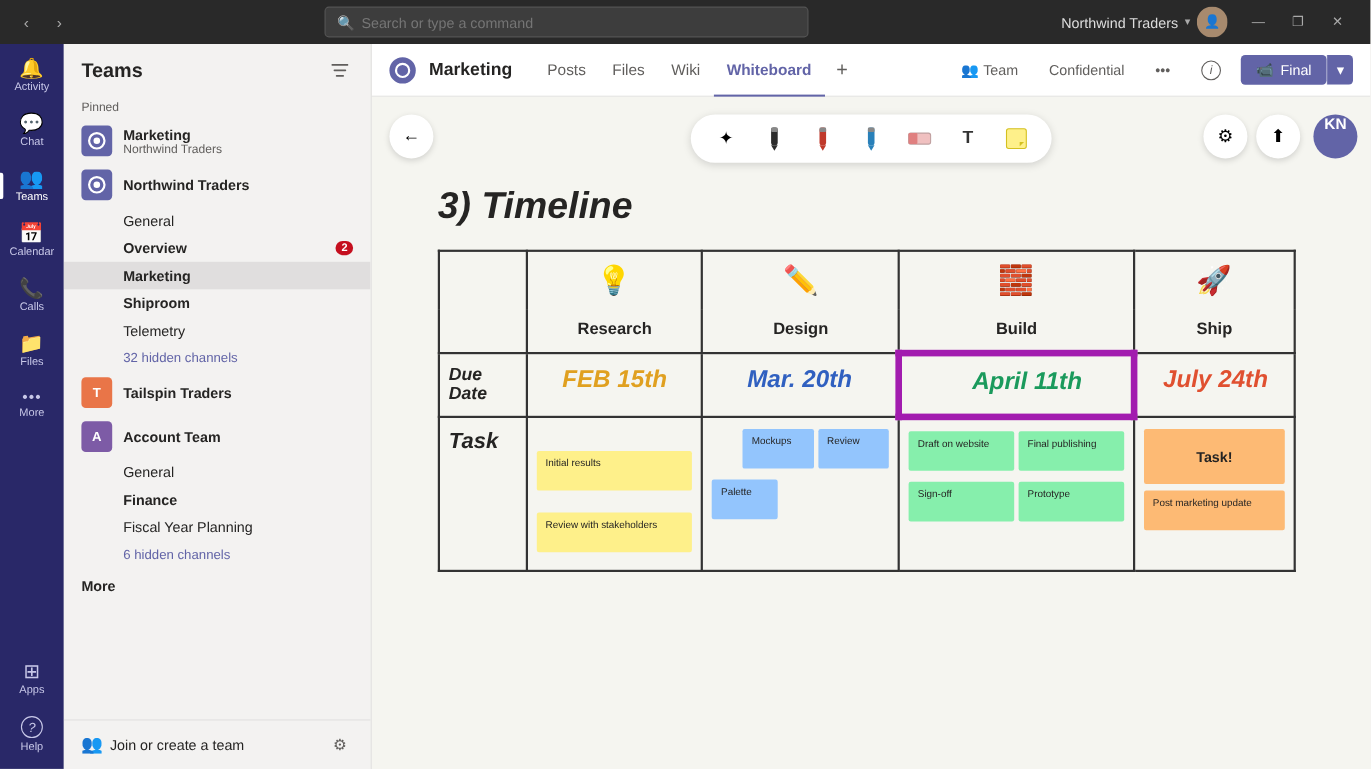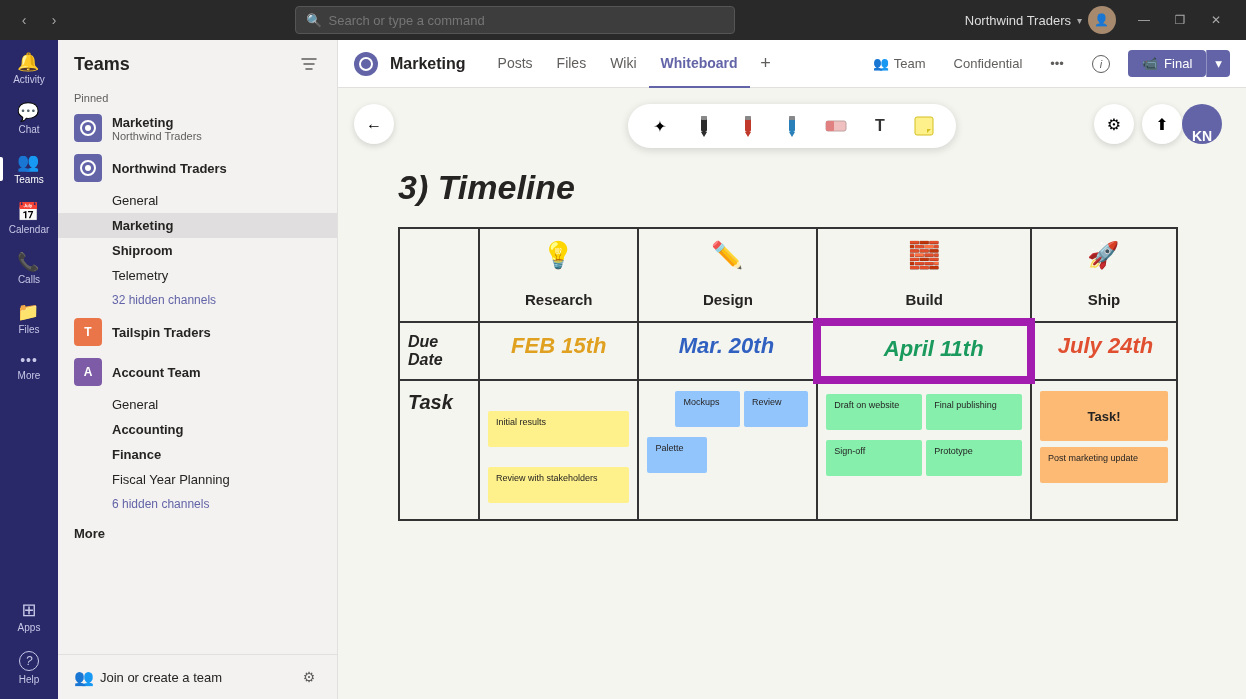--- a/index.html
+++ b/index.html
@@ -158,29 +158,29 @@
       display: flex;
       align-items: center;
       justify-content: center;
       box-shadow: 0 2px 6px rgba(0,0,0,0.15);
       font-size: 16px;
       z-index: 10;
     }
     .wb-user-btn {
       position: absolute;
       top: 16px;
-      right: 24px;
+      right: 12px;
       width: 40px;
       height: 40px;
       background: #6264a7;
       border-radius: 50%;
       border: none;
       cursor: pointer;
       display: flex;
-      align-items: flex-end;
+      align-items: flex-start;
       justify-content: center;
       z-index: 10;
       color: white;
       font-size: 14px;
       font-weight: 600;
     }
     .wb-share-btn {
       position: absolute;
       top: 16px;
       right: 64px;
@@ -398,20 +398,24 @@
             <circle cx="9" cy="9" r="7" fill="none" stroke="white" stroke-width="2"></circle>
             <circle cx="9" cy="9" r="3" fill="white"></circle>
           </svg>
         </div>
         <span class="team-name">Northwind Traders</span>
         <span class="team-more">•••</span>
       </div>
       <div class="channel-item">
         <span>General</span>
       </div>
+      <div class="channel-item bold" style="display:flex;justify-content:space-between;align-items:center;">
+        <span>Overview</span>
+        <span class="channel-badge">2</span>
+      </div>
       <div class="channel-item active">
         <span>Marketing</span>
       </div>
       <div class="channel-item bold">
         <span>Shiproom</span>
       </div>
       <div class="channel-item">
         <span>Telemetry</span>
       </div>
       <div class="hidden-channels">32 hidden channels</div>
@@ -426,23 +430,20 @@
 
       <div class="team-item">
         <div class="team-icon" style="background:#7d5ba6;">
           <span style="color:white;font-size:12px;font-weight:bold;">A</span>
         </div>
         <span class="team-name">Account Team</span>
         <span class="team-more">•••</span>
       </div>
       <div class="channel-item">
         <span>General</span>
-      </div>
-      <div class="channel-item bold">
-        <span>Accounting</span>
       </div>
       <div class="channel-item bold">
         <span>Finance</span>
       </div>
       <div class="channel-item">
         <span>Fiscal Year Planning</span>
       </div>
       <div class="hidden-channels">6 hidden channels</div>
 
       <div style="padding:8px 16px;">
@@ -605,21 +606,21 @@
           <tbody>
 
             <tr>
               <td class="row-label" style="border:2px solid #333;">Due<br>Date</td>
               <td class="due-cell due-feb" style="border:2px solid #333;">
                 <span style="font-family:'Segoe UI',cursive,sans-serif;font-size:22px;font-weight:800;font-style:italic;color:#e0a020;">FEB 15th</span>
               </td>
               <td class="due-cell due-mar" style="border:2px solid #333;">
                 <span style="font-family:'Segoe UI',cursive,sans-serif;font-size:22px;font-weight:800;font-style:italic;color:#3060c0;">Mar. 20th</span>
               </td>
-              <td class="due-cell due-apr" style="border:8px solid #a21caf;padding-left:27px;">
+              <td class="due-cell due-apr" style="border:6px solid #a21caf;padding-left:27px;">
                 <span style="font-family:'Segoe UI',cursive,sans-serif;font-size:22px;font-weight:800;font-style:italic;color:#1a9a5c;">April 11th</span>
               </td>
               <td class="due-cell due-jul" style="border:2px solid #333;">
                 <span style="font-family:'Segoe UI',cursive,sans-serif;font-size:22px;font-weight:800;font-style:italic;color:#e05030;">July 24th</span>
               </td>
             </tr>
 
             <tr>
               <td class="row-label" style="border:2px solid #333;font-size:20px;">Task</td>
 

